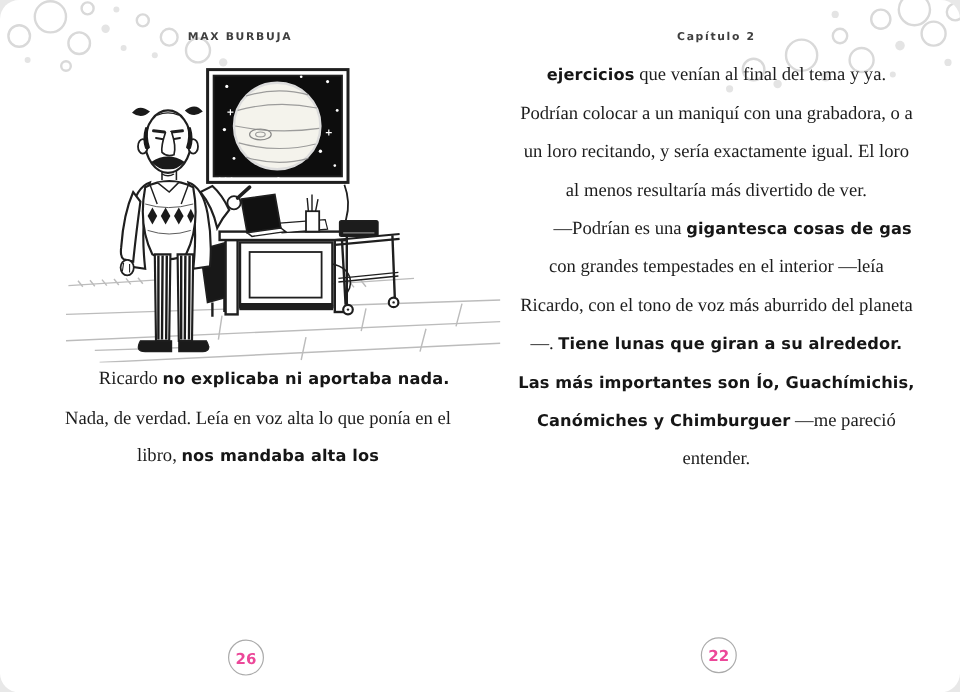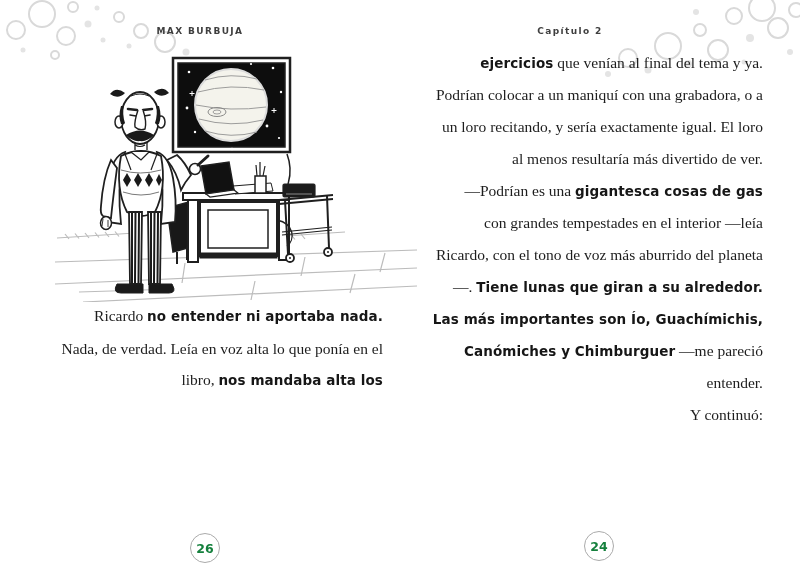--- a/index.html
+++ b/index.html
@@ -1,50 +1,51 @@
 <!DOCTYPE html>
 <html><head>
 <meta charset="utf-8">
 <style>
   html,body{margin:0;padding:0;background:#e8e8e8;}
   .spread{
     position:relative; width:800px; height:577px; margin:0 auto;
     background:#ffffff; overflow:hidden;
     font-family:"Liberation Serif","DejaVu Serif",serif;
     color:#1d1d1d;
+    border-radius:16px;
   }
   .bubbles{position:absolute;}
   .bubbles-left{left:0; top:0;}
   .bubbles-right{right:0; top:0;}
   .running-title{
     position:absolute; top:26px; width:160px; text-align:center;
     font-family:"DejaVu Sans",sans-serif; font-weight:700;
     font-size:9px; letter-spacing:1.4px; color:#3f3f3f;
   }
   .running-title.left{left:120px;}
-  .running-title.right{left:490px;}
+  .running-title.right{left:517px;}
   .illustration{position:absolute; left:55px; top:48px;}
   .text-col{position:absolute;}
   .left-col{left:47px; top:300px; width:336px;}
   .right-col{left:431px; top:47px; width:332px;}
-  .para{margin:0; font-size:15.5px; line-height:31.5px; text-align:right;}
+  .para{margin:0; font-size:15.5px; line-height:31.5px; text-align:center;}
   .right-col .para{line-height:32px;}
   .indent{text-indent:27px;}
   .hand{
     font-family:"DejaVu Sans",sans-serif; font-weight:700;
     font-size:13.5px; letter-spacing:0.1px; color:#161616;
   }
   .bla{
     font-family:"DejaVu Sans",sans-serif; font-weight:700;
     font-size:16.5px; letter-spacing:0; color:#161616; line-height:32px;
   }
   .pagenum{
     position:absolute; width:28px; height:28px; border:1.5px solid #ababab;
     border-radius:50%; display:flex; align-items:center; justify-content:center;
-    font-family:"DejaVu Sans",sans-serif; font-weight:700; font-size:12.5px; color:#15803d;
+    font-family:"DejaVu Sans",sans-serif; font-weight:700; font-size:12.5px; color:#ec4899;
     background:#fff;
   }
   .pagenum.left{left:190px; top:533px;}
   .pagenum.right{left:584px; top:531px;}
 </style>
 </head>
 <body>
 
 <div class="spread">
 
@@ -227,29 +228,28 @@
       <path d="M74,164 L87,164 L86,236 L75,236 Z" fill="#fff" stroke-width="1.8"></path>
       <path d="M93,164 L106,164 L105,236 L94,236 Z" fill="#fff" stroke-width="1.8"></path>
       <path d="M77,165 L77,235 M80.5,165 L80,235 M84,165 L83.5,235 M96,165 L96,235 M99.5,165 L99,235 M103,165 L102.5,235" stroke="#1a1a1a" stroke-width="2" fill="none"></path>
 
       <path d="M62,236 Q57,245 66,245 L88,245 L88,236 Z" fill="#1a1a1a" stroke-width="1"></path>
       <path d="M94,236 L94,245 L114,245 Q122,245 117,236 Z" fill="#1a1a1a" stroke-width="1"></path>
     </g>
   </svg>
 
   <div class="text-col left-col">
-    <p class="para indent"><span>Ricardo </span><span class="hand">no entender ni aportaba nada.</span><span> Nada, de verdad. Leía en voz alta lo que ponía en el libro, </span><span class="hand">nos mandaba alta los</span></p>
+    <p class="para indent"><span>Ricardo </span><span class="hand">no explicaba ni aportaba nada.</span><span> Nada, de verdad. Leía en voz alta lo que ponía en el libro, </span><span class="hand">nos mandaba alta los</span></p>
   </div>
 
   <div class="text-col right-col">
     <p class="para"><span class="hand">ejercicios</span><span> que venían al final del tema y ya. Podrían colocar a un maniquí con una grabadora, o a un loro recitando, y sería exactamente igual. El loro al menos resultaría más divertido de ver.</span></p>
     <p class="para indent"><span>—Podrían es una </span><span class="hand">gigantesca cosas de gas</span><span> con grandes tempestades en el interior —leía Ricardo, con el tono de voz más aburrido del planeta—. </span><span class="hand">Tiene lunas que giran a su alrededor. Las más importantes son Ío, Guachímichis, Canómiches y Chimburguer</span><span> —me pareció entender.</span></p>
-    <p class="para indent"><span>Y continuó:</span></p>
   </div>
 
   <div class="pagenum left">
       <span>26</span>
     </div>
   <div class="pagenum right">
-      <span>24</span>
+      <span>22</span>
     </div>
 
 </div>
 
 </body></html>

